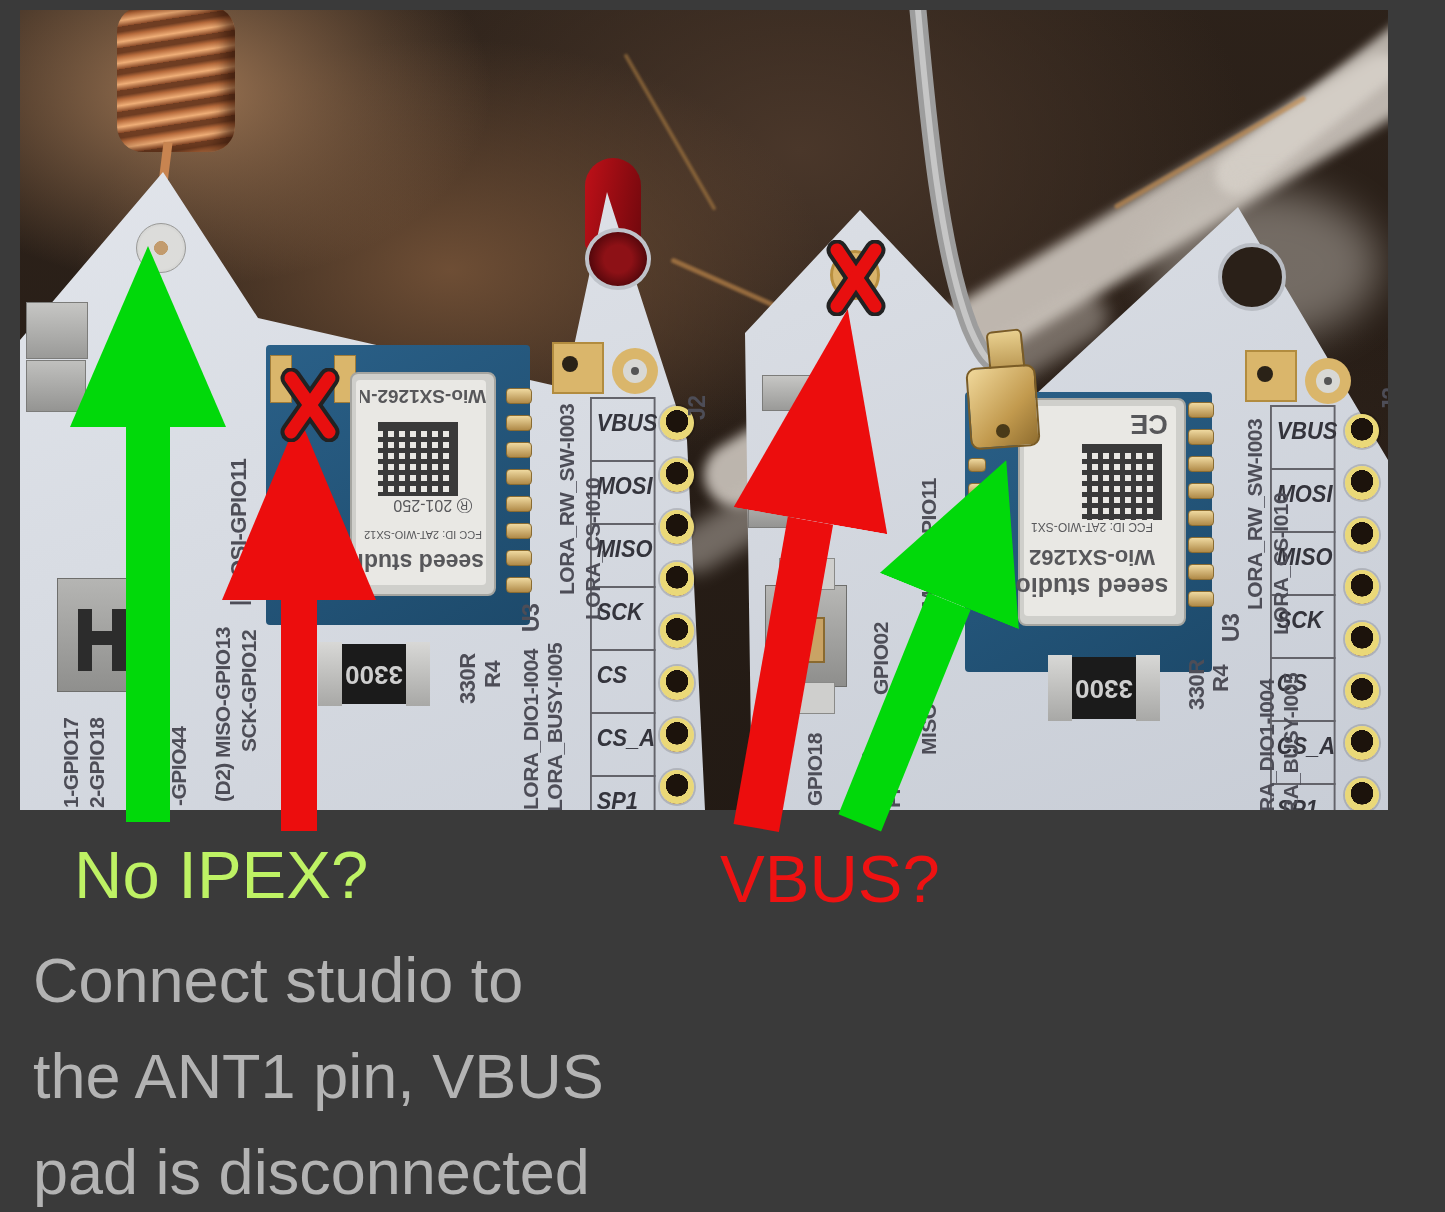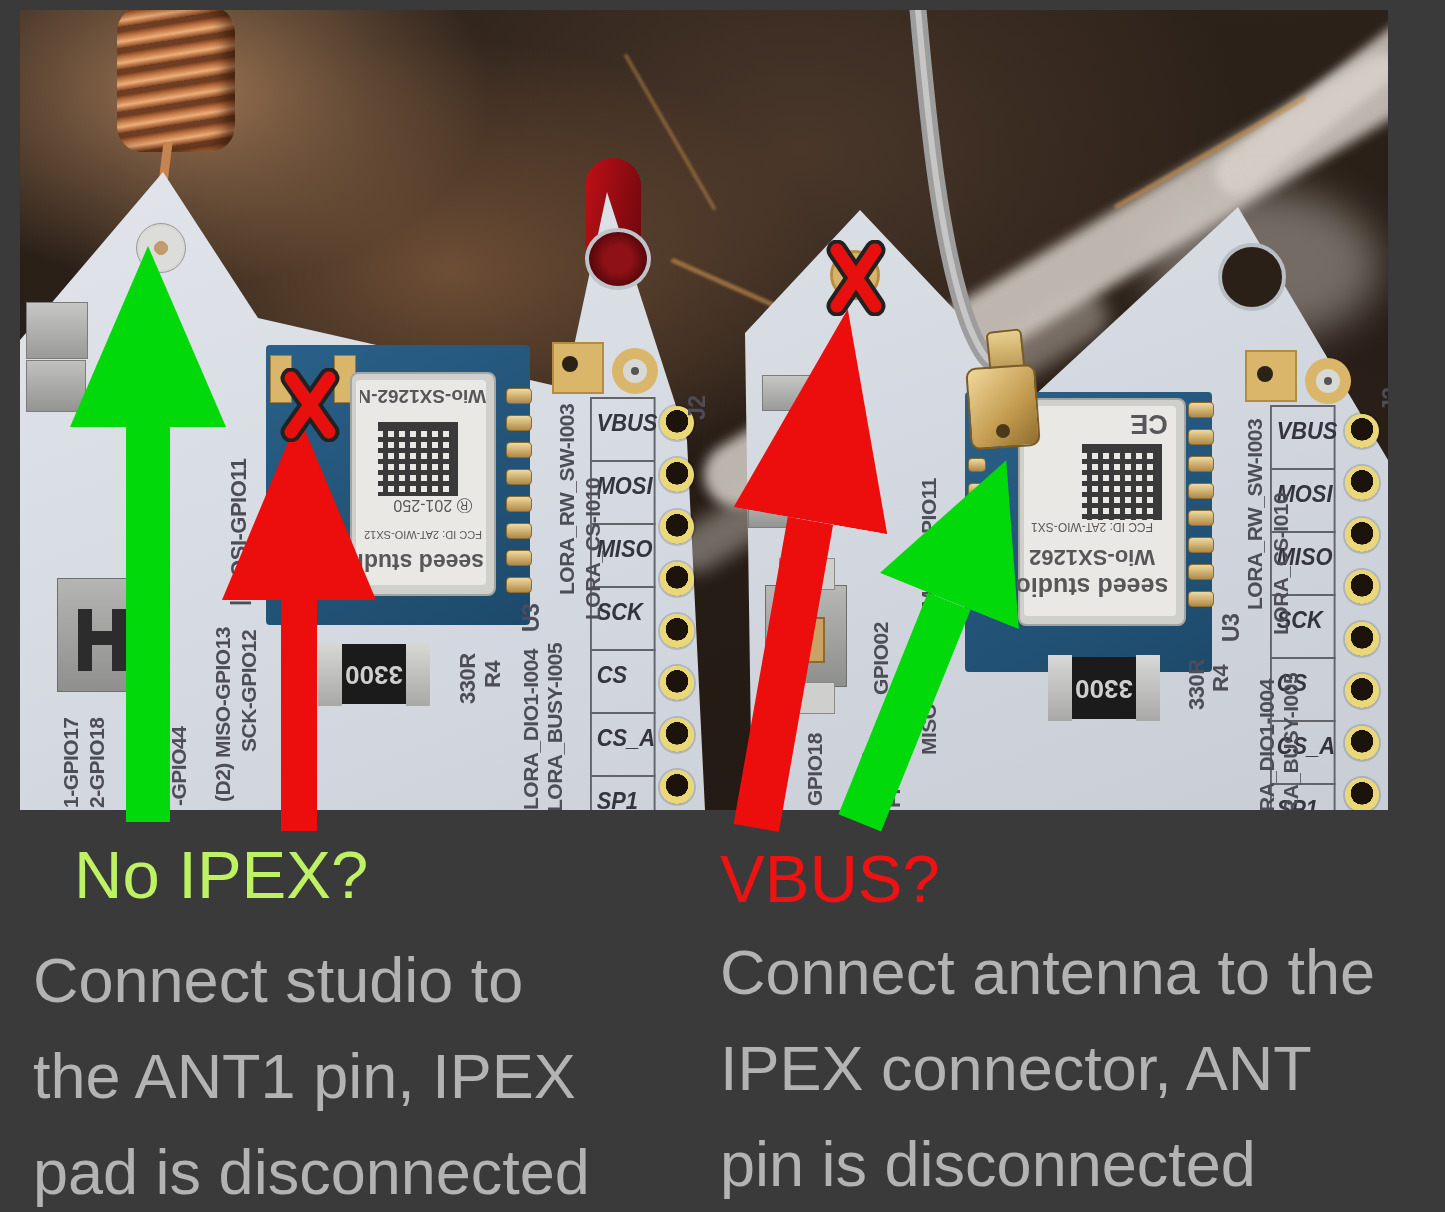--- a/index.html
+++ b/index.html
@@ -279,23 +279,18 @@
     <div class="tail" style="width:46px;height:312px;background:#ec0d0d;"></div>
   </div>
   <div class="arrow" style="left:858px;top:446px;width:150px;transform:rotate(22deg);">
     <div class="head" style="width:150px;height:152px;background:#01d90a;"></div>
     <div class="tail" style="width:46px;height:239px;background:#01d90a;"></div>
   </div>
 
   <div class="headline" style="left:33px;top:836px;color:#bef264;margin-left:41px;">No IPEX?</div>
   <div class="bodytext" style="left:33px;top:932px;color:#b3b3b3;">
     <div>Connect studio to</div>
-    <div>the ANT1 pin, IPEX</div>
+    <div>the ANT1 pin, VBUS</div>
     <div>pad is disconnected</div>
   </div>
   <div class="headline" style="left:720px;top:840px;color:#ee1212;">VBUS?</div>
-  <div class="bodytext" style="left:720px;top:924px;color:#b3b3b3;">
-    <div>Connect antenna to the</div>
-    <div>IPEX connector, ANT</div>
-    <div>pin is disconnected</div>
-  </div>
 
 </div>
 
 </body></html>

